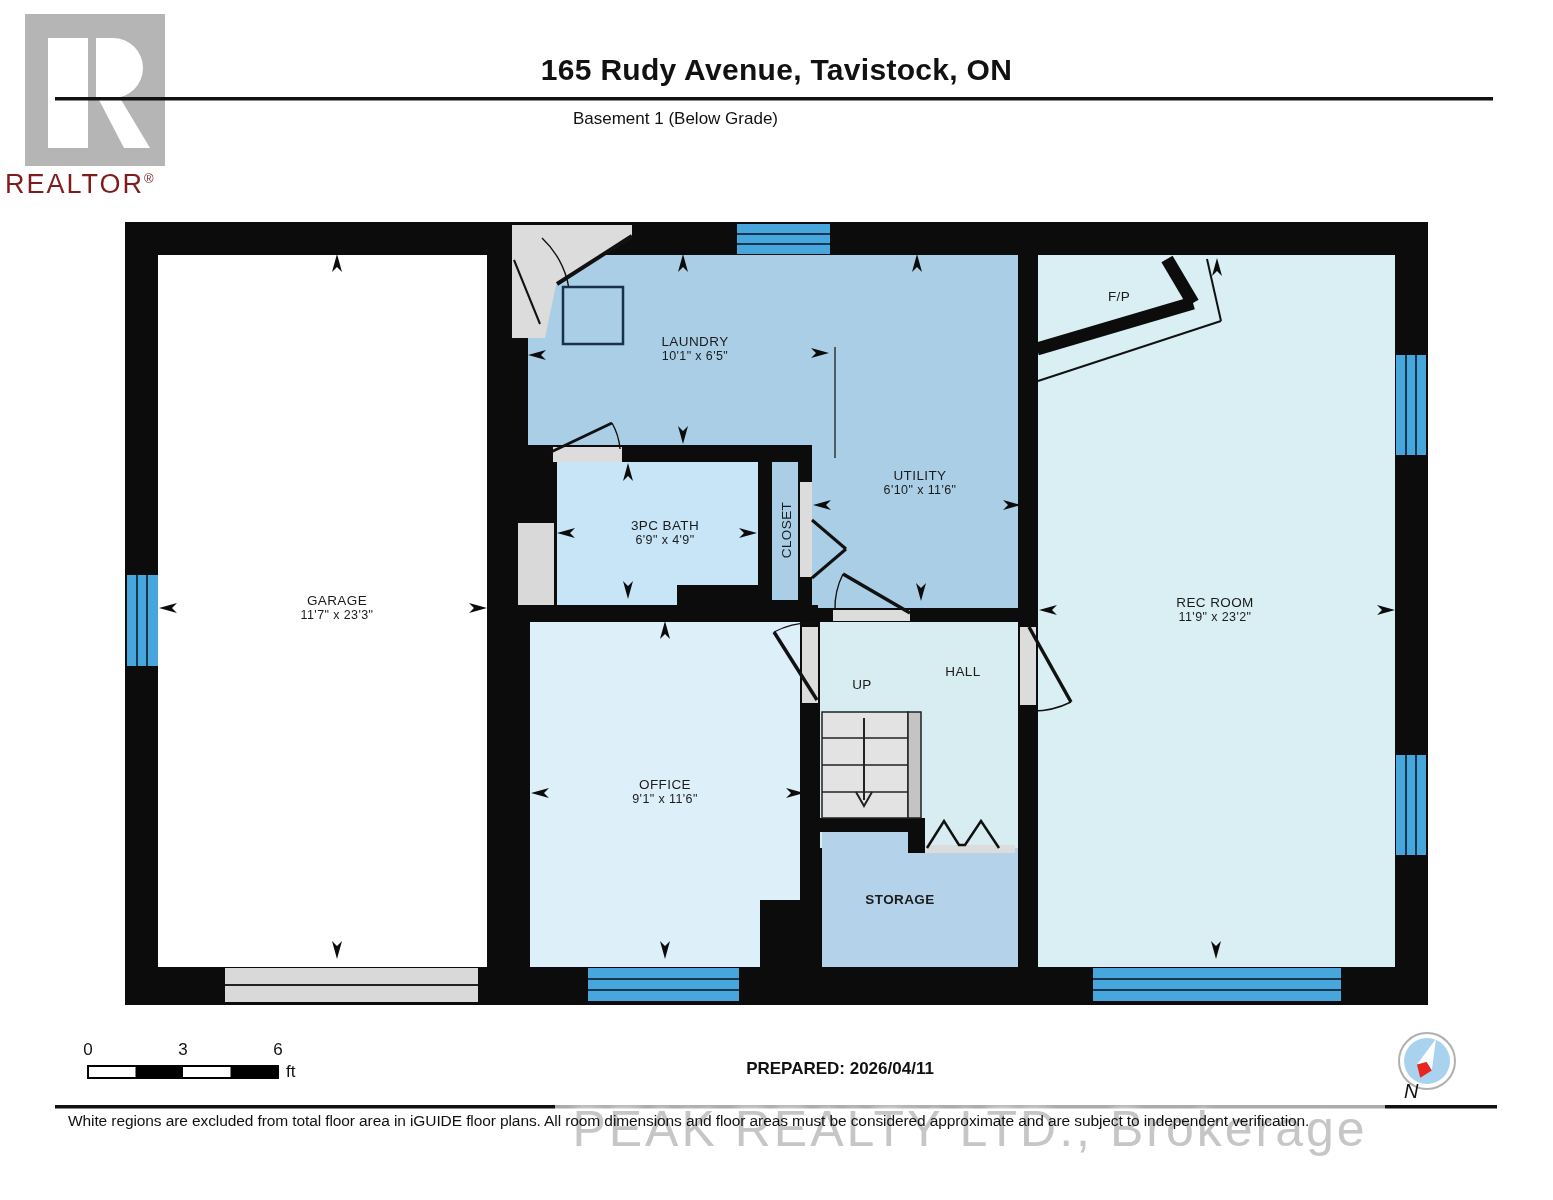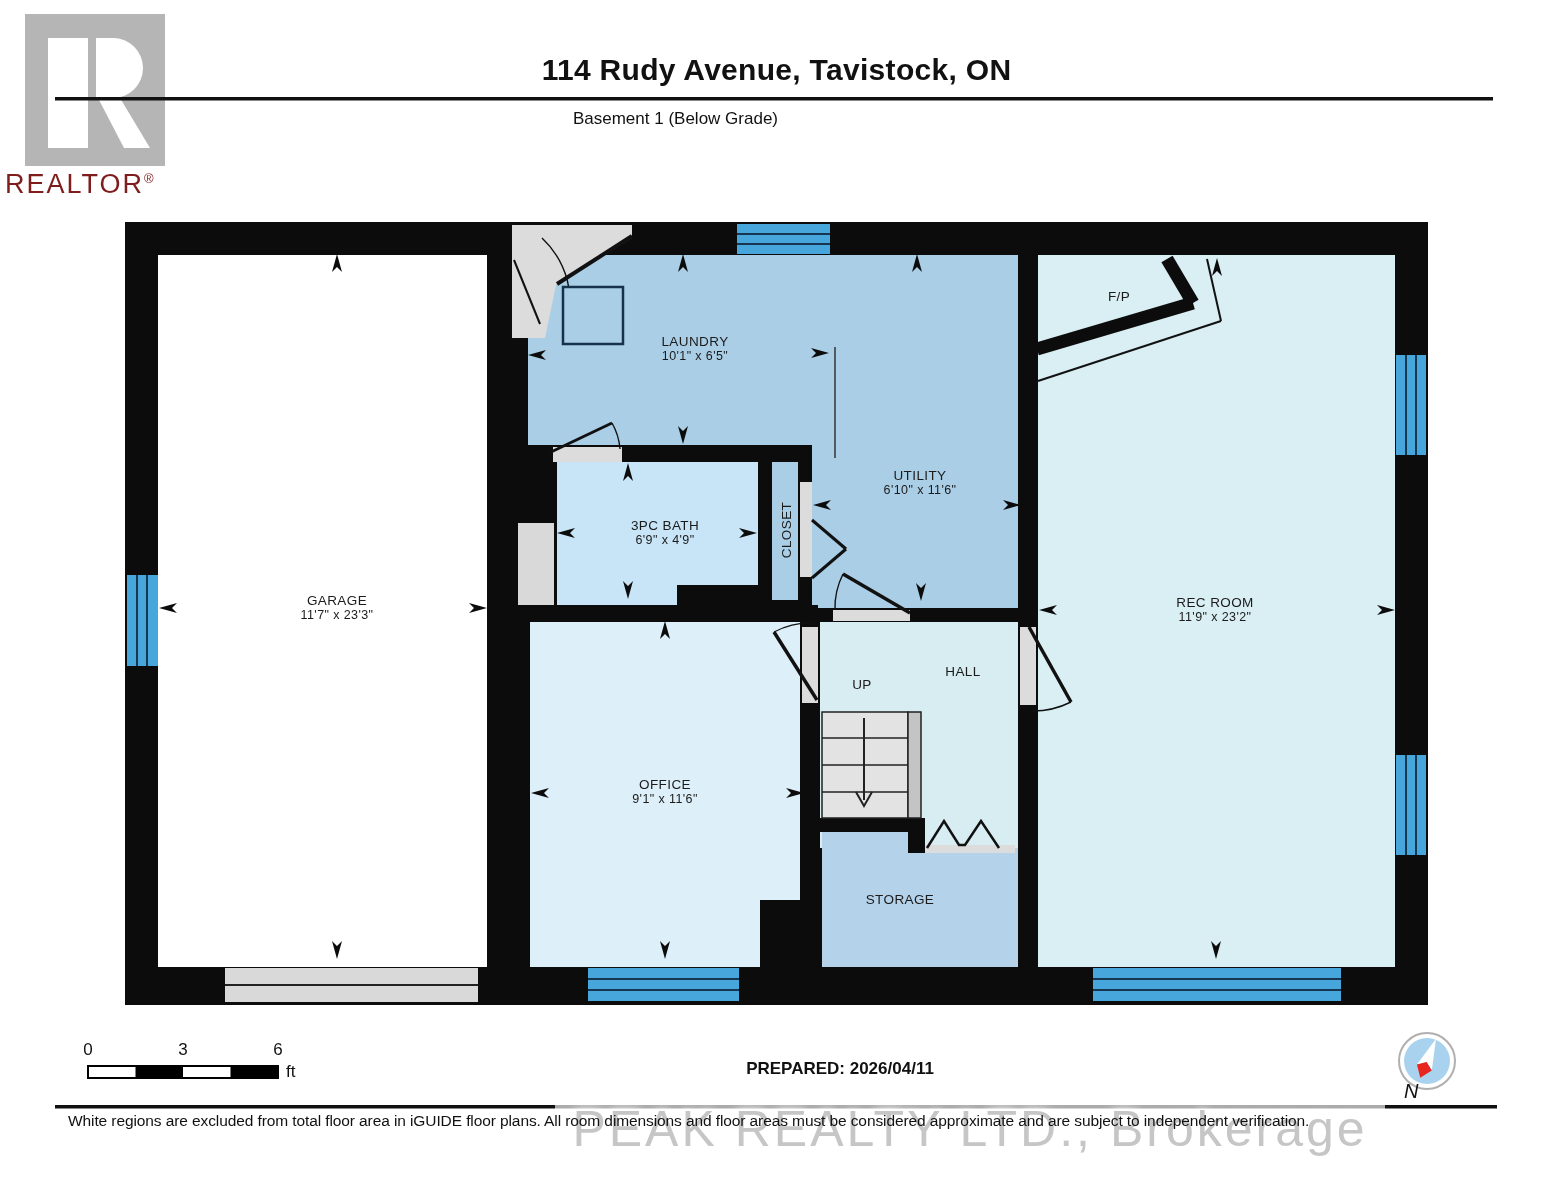--- a/index.html
+++ b/index.html
@@ -195,21 +195,21 @@
   <g>
     <circle cx="1427" cy="1061" r="28" fill="#ffffff" stroke="#b0b0b0" stroke-width="2"></circle>
     <circle cx="1427" cy="1061" r="23" fill="#a8d2ee"></circle>
     <g transform="translate(1427,1061) rotate(22)">
       <path d="M0,-24 L8,7 L0,1 L-8,7 Z" fill="#ffffff"></path>
       <path d="M0,1 L8,7 L0,18 L-8,7 Z" fill="#e8251f"></path>
     </g>
   </g>
 </svg>
 
-<div class="abs hdr-title">114 Rudy Avenue, Tavistock, ON</div>
+<div class="abs hdr-title">165 Rudy Avenue, Tavistock, ON</div>
 <div class="abs hdr-floor">Basement 1 (Below Grade)</div>
 <div class="abs logo-text"><span>REALTOR</span><sup>®</sup></div>
 
 <div class="abs rlabel" style="left:683px;top:334px;margin-left:12px;">
   <div>LAUNDRY</div>
       <div class="dims">10'1" x 6'5"</div>
 </div>
 <div class="abs rlabel" style="left:920px;top:468px;">
   <div>UTILITY</div>
       <div class="dims">6'10" x 11'6"</div>
@@ -228,21 +228,21 @@
 <div class="abs rlabel" style="left:665px;top:777px;">
   <div>OFFICE</div>
       <div class="dims">9'1" x 11'6"</div>
 </div>
 <div class="abs rlabel" style="left:862px;top:677px;">
   <div>UP</div>
 </div>
 <div class="abs rlabel" style="left:963px;top:664px;">
   <div>HALL</div>
 </div>
-<div class="abs rlabel" style="left:900px;top:892px;">
+<div class="abs rlabel" style="left:900px;top:892px;font-weight:bold;">
   <div>STORAGE</div>
 </div>
 <div class="abs rlabel" style="left:1215px;top:595px;">
   <div>REC ROOM</div>
       <div class="dims">11'9" x 23'2"</div>
 </div>
 <div class="abs rlabel" style="left:1087px;top:289px;margin-left:32px;">
   <div>F/P</div>
 </div>
 

